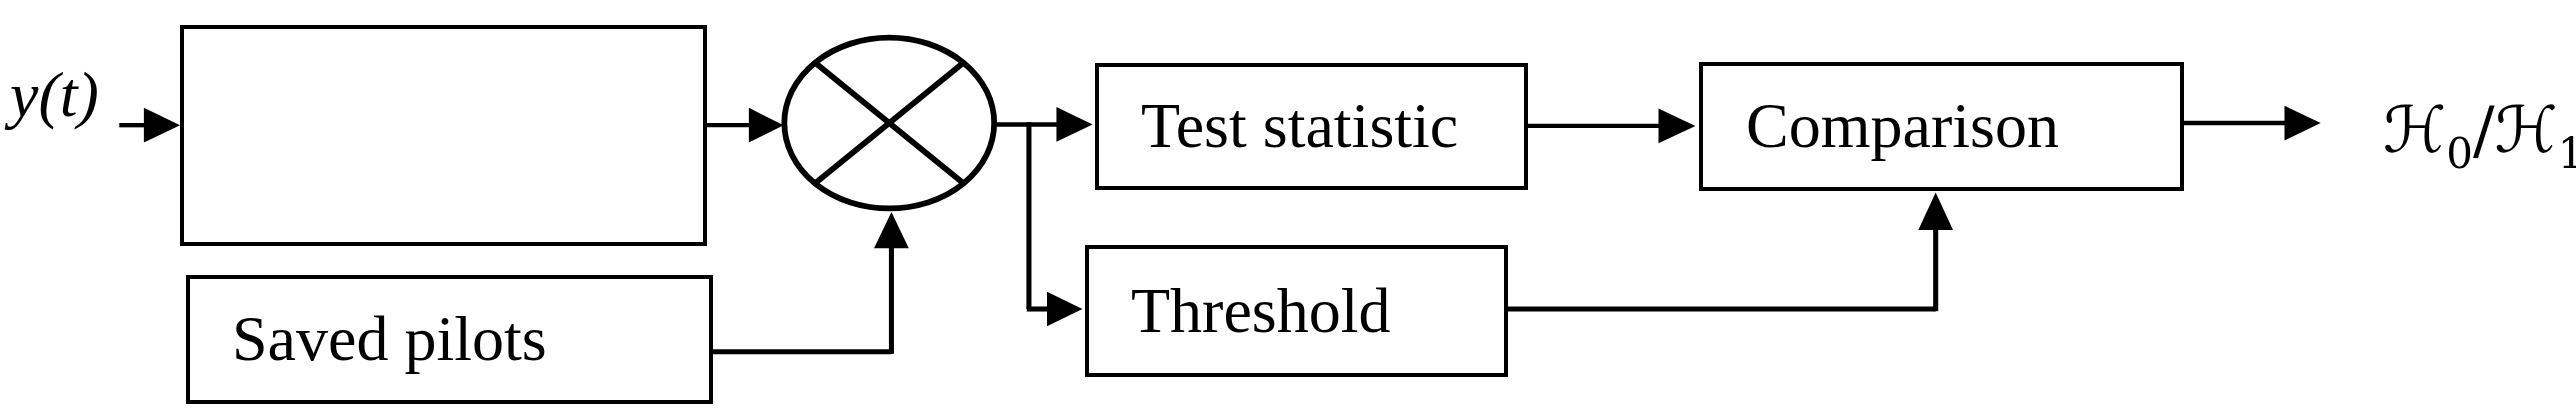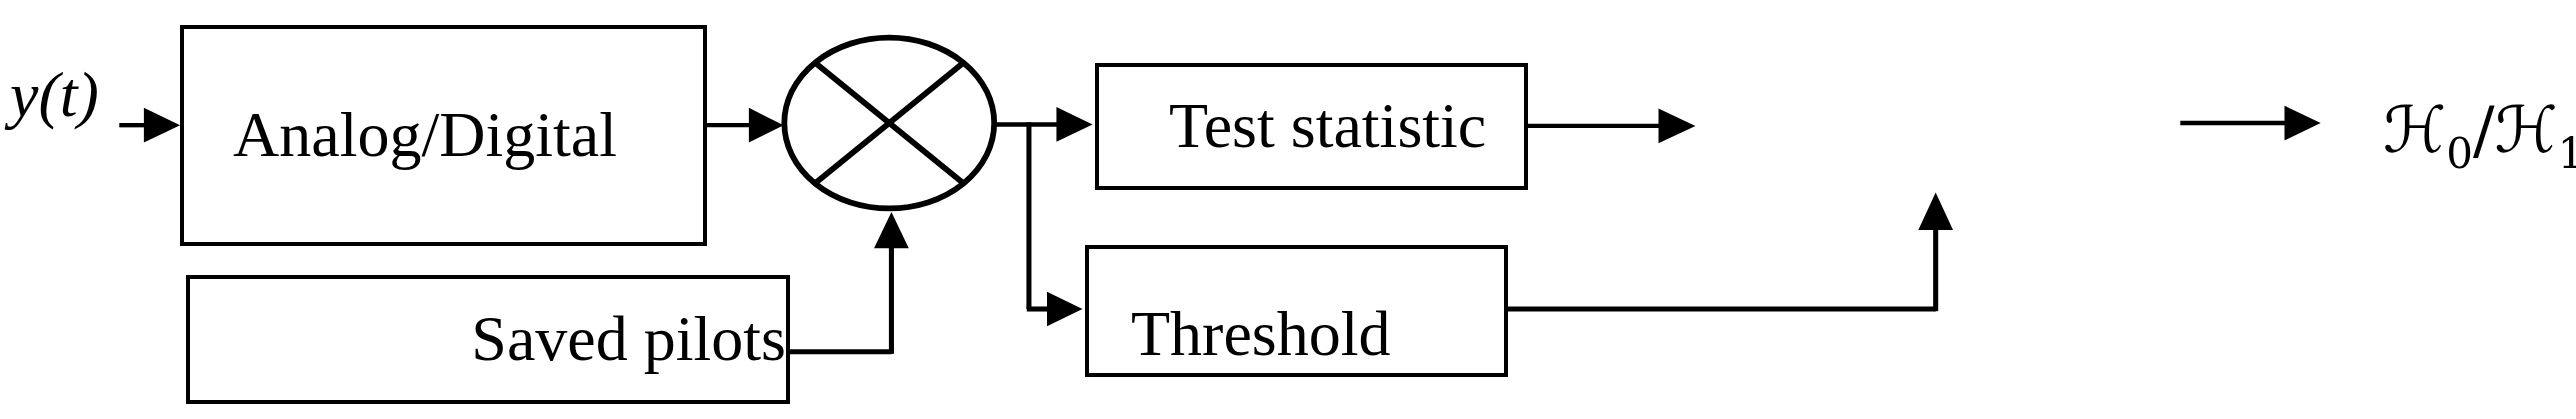--- a/index.html
+++ b/index.html
@@ -29,23 +29,23 @@
     border: 4.3px solid #000000;
     background: #ffffff;
     display: flex;
     flex-direction: column;
     justify-content: center;
     font-size: 64px;
     line-height: 1.22;
     white-space: nowrap;
   }
   .block-adc        { left: 180px;  top: 25px;  width: 527px; height: 221px; padding-left: 49px; }
-  .block-saved      { left: 186px;  top: 275px; width: 604px; height: 129px; padding-left: 42px; align-items: flex-end; }
-  .block-test       { left: 1095px; top: 63px;  width: 433px; height: 127px; padding-left: 70px; }
-  .block-threshold  { left: 1085px; top: 245px; width: 423px; height: 132px; padding-left: 42px; justify-content: flex-end; }
+  .block-saved      { left: 186px;  top: 275px; width: 527px; height: 129px; padding-left: 42px; }
+  .block-test       { left: 1095px; top: 63px;  width: 433px; height: 127px; padding-left: 42px; }
+  .block-threshold  { left: 1085px; top: 245px; width: 423px; height: 132px; padding-left: 42px; }
   .block-comparison { left: 1699px; top: 62px;  width: 485px; height: 129px; padding-left: 43px; }
   .float-label {
     position: absolute;
     font-size: 64px;
     line-height: 72px;
     white-space: nowrap;
     text-align: center;
   }
   #input-label {
     left: 10px;
@@ -120,34 +120,36 @@
 
     <g>
       <line x1="3011" y1="170" x2="3158" y2="170" stroke="#000" stroke-width="6"></line>
       <polygon points="3155,146 3155,194 3205,170" fill="#000"></polygon>
     </g>
   </svg>
 
   <div id="input-label" class="float-label">y(t)</div>
 
   <div class="block block-adc">
-    <div>Analog/Digital</div>
   </div>
 
   <div class="block block-saved">
     <div>Saved pilots</div>
   </div>
 
   <div class="block block-test">
     <div>Test statistic</div>
   </div>
 
   <div class="block block-threshold">
     <div>Threshold</div>
   </div>
 
+  <div class="block block-comparison">
+    <div>Comparison</div>
+  </div>
 
   <div id="output-label" class="float-label">
     <span>ℋ</span><span class="subscript">0</span><span class="slash">/</span><span>ℋ</span><span class="subscript">1</span>
   </div>
 
 </div>
 
 
 </body></html>

